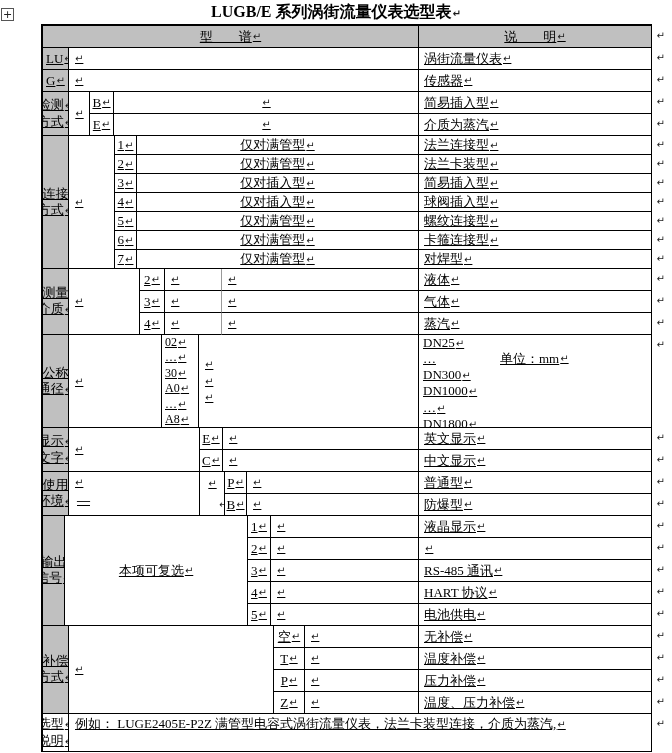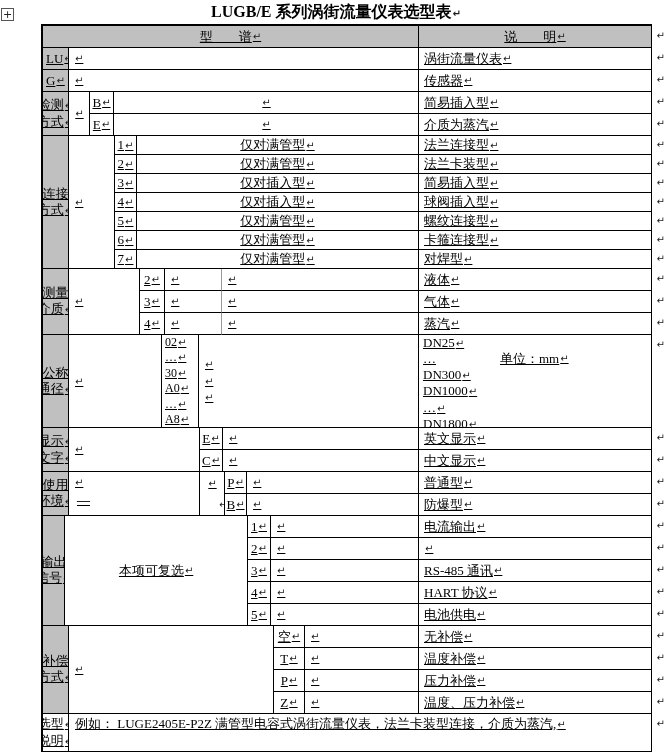--- a/index.html
+++ b/index.html
@@ -461,21 +461,21 @@
       <div class="col">
         <div class="row" style="height:22px">
           <div class="c ctr" style="width:23px;padding:0">
               <span>1</span>
               <span class="pm">↵</span>
             </div>
           <div class="c lft" style="width:148px">
               <span class="pm">↵</span>
             </div>
           <div class="c lft" style="width:233px">
-              <span>电流输出</span>
+              <span>液晶显示</span>
               <span class="pm">↵</span>
             </div>
           <span class="outer">↵</span>
         </div>
         <div class="row" style="height:22px">
           <div class="c ctr" style="width:23px;padding:0">
               <span>2</span>
               <span class="pm">↵</span>
             </div>
           <div class="c lft" style="width:148px">

